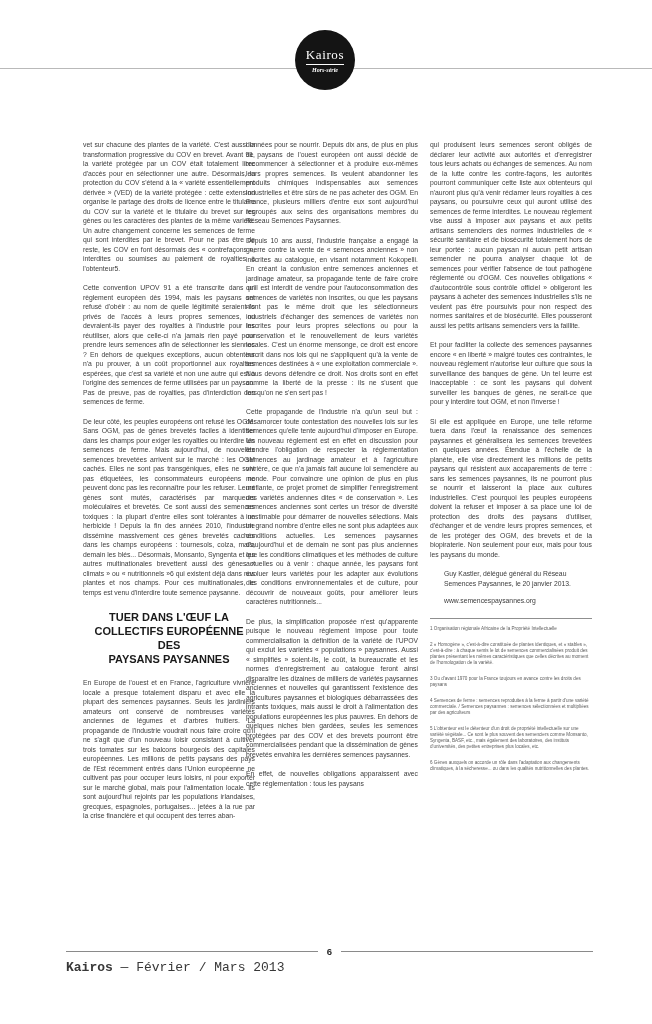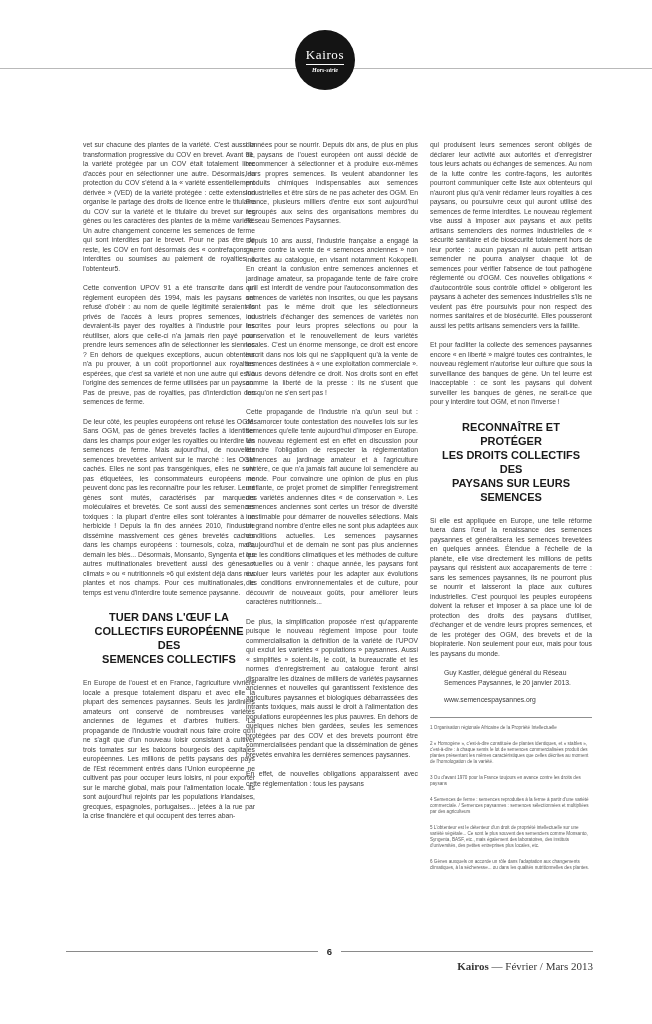--- a/index.html
+++ b/index.html
@@ -22,62 +22,57 @@
   .section-heading{font-weight:bold;color:#1a1a1a;text-align:center;font-size:11px;
        line-height:14px;margin:13px 0 12px 0;}
   .signature{padding-left:14px;text-align:left;margin:4px 0 0 0 !important;}
   .website{padding-left:14px;text-align:left;margin:8px 0 0 0 !important;}
   .footnote-rule{border-top:1px solid #8f8f8f;margin:12px 0 7px 0;}
   .footnote{font-size:4.6px;line-height:6px;color:#5c5c5c;text-align:left;margin:0 0 4.5px 0;}
   .footer{position:absolute;left:66px;width:527px;top:946px;}
   .footer-rule-row{display:flex;align-items:center;gap:9px;}
   .footer-rule-row .rule{flex:1;border-top:1px solid #8a8a8a;height:0;}
   .page-number{font-weight:bold;font-size:9.5px;color:#2a2a2a;}
-  .footer-journal{text-align:right;margin-top:3px;font-family:Liberation Serif, serif;
-       font-size:11px;color:#383838;}
+  .footer-journal{text-align:left;margin-top:3px;font-family:Liberation Mono, monospace;
+       font-size:13px;color:#383838;}
   .journal-name{font-weight:bold;}
 </style>
 </head>
 <body>
 
 <div class="header-rule"></div>
 
 <div class="logo">
   <span class="logo-title">Kairos</span>
   <span class="logo-sub">Hors-série</span>
 </div>
 
 <div class="col" id="col-left">
   <p>vet sur chacune des plantes de la variété. C'est aussi la transformation progressive du COV en brevet. Avant 91, la variété protégée par un COV était totalement libre d'accès pour en sélectionner une autre. Désormais, la protection du COV s'étend à la « variété essentiellement dérivée » (VED) de la variété protégée : cette extension organise le partage des droits de licence entre le titulaire du COV sur la variété et le titulaire du brevet sur les gènes ou les caractères des plantes de la même variété. Un autre changement concerne les semences de ferme qui sont interdites par le brevet. Pour ne pas être de reste, les COV en font désormais des « contrefaçons », interdites ou soumises au paiement de royalties à l'obtenteur5.</p>
   <p>Cette convention UPOV 91 a été transcrite dans un règlement européen dès 1994, mais les paysans ont refusé d'obéir : au nom de quelle légitimité seraient-ils privés de l'accès à leurs propres semences, ou devraient-ils payer des royalties à l'industrie pour les réutiliser, alors que celle-ci n'a jamais rien payé pour prendre leurs semences afin de sélectionner les siennes ? En dehors de quelques exceptions, aucun obtenteur n'a pu prouver, à un coût proportionnel aux royalties espérées, que c'est sa variété et non une autre qui est à l'origine des semences de ferme utilisées par un paysan. Pas de preuve, pas de royalties, pas d'interdiction des semences de ferme.</p>
   <p>De leur côté, les peuples européens ont refusé les OGM. Sans OGM, pas de gènes brevetés faciles à identifier dans les champs pour exiger les royalties ou interdire les semences de ferme. Mais aujourd'hui, de nouvelles semences brevetées arrivent sur le marché : les OGM cachés. Elles ne sont pas transgéniques, elles ne sont pas étiquetées, les consommateurs européens ne peuvent donc pas les reconnaître pour les refuser. Leurs gènes sont mutés, caractérisés par marqueurs moléculaires et brevetés. Ce sont aussi des semences toxiques : la plupart d'entre elles sont tolérantes à un herbicide ! Depuis la fin des années 2010, l'industrie dissémine massivement ces gènes brevetés cachés dans les champs européens : tournesols, colza, maïs, demain les blés... Désormais, Monsanto, Syngenta et les autres multinationales brevettent aussi des gènes « climats » ou « nutritionnels »6 qui existent déjà dans nos plantes et nos champs. Pour ces multinationales, le temps est venu d'interdire toute semence paysanne.</p>
   <div class="section-heading">
     <div>TUER DANS L'ŒUF LA</div>
     <div>COLLECTIFS EUROPÉENNE DES</div>
-    <div>SEMENCES COLLECTIFS</div>
+    <div>PAYSANS PAYSANNES</div>
   </div>
   <p>En Europe de l'ouest et en France, l'agriculture vivrière locale a presque totalement disparu et avec elle la plupart des semences paysannes. Seuls les jardiniers amateurs ont conservé de nombreuses variétés anciennes de légumes et d'arbres fruitiers. La propagande de l'industrie voudrait nous faire croire qu'il ne s'agit que d'un nouveau loisir consistant à cultiver trois tomates sur les balcons bourgeois des capitales européennes. Les millions de petits paysans des pays de l'Est récemment entrés dans l'Union européenne ne cultivent pas pour occuper leurs loisirs, ni pour exporter sur le marché global, mais pour l'alimentation locale. Ils sont aujourd'hui rejoints par les populations irlandaises, grecques, espagnoles, portugaises... jetées à la rue par la crise financière et qui occupent des terres aban-</p>
 </div>
 
 <div class="col" id="col-mid">
   <p>données pour se nourrir. Depuis dix ans, de plus en plus de paysans de l'ouest européen ont aussi décidé de recommencer à sélectionner et à produire eux-mêmes leurs propres semences. Ils veulent abandonner les produits chimiques indispensables aux semences industrielles et être sûrs de ne pas acheter des OGM. En France, plusieurs milliers d'entre eux sont aujourd'hui regroupés aux seins des organisations membres du Réseau Semences Paysannes.</p>
   <p>Depuis 10 ans aussi, l'industrie française a engagé la guerre contre la vente de « semences anciennes » non inscrites au catalogue, en visant notamment Kokopelli. En créant la confusion entre semences anciennes et jardinage amateur, sa propagande tente de faire croire qu'il est interdit de vendre pour l'autoconsommation des semences de variétés non inscrites, ou que les paysans n'ont pas le même droit que les sélectionneurs industriels d'échanger des semences de variétés non inscrites pour leurs propres sélections ou pour la conservation et le renouvellement de leurs variétés locales. C'est un énorme mensonge, ce droit est encore inscrit dans nos lois qui ne s'appliquent qu'à la vente de semences destinées à « une exploitation commerciale ». Nous devons défendre ce droit. Nos droits sont en effet comme la liberté de la presse : ils ne s'usent que lorsqu'on ne s'en sert pas !</p>
   <p>Cette propagande de l'industrie n'a qu'un seul but : désamorcer toute contestation des nouvelles lois sur les semences qu'elle tente aujourd'hui d'imposer en Europe. Un nouveau règlement est en effet en discussion pour étendre l'obligation de respecter la réglementation semences au jardinage amateur et à l'agriculture vivrière, ce que n'a jamais fait aucune loi semencière au monde. Pour convaincre une opinion de plus en plus méfiante, ce projet promet de simplifier l'enregistrement des variétés anciennes dites « de conservation ». Les semences anciennes sont certes un trésor de diversité inestimable pour démarrer de nouvelles sélections. Mais un grand nombre d'entre elles ne sont plus adaptées aux conditions actuelles. Les semences paysannes d'aujourd'hui et de demain ne sont pas plus anciennes que les conditions climatiques et les méthodes de culture actuelles ou à venir : chaque année, les paysans font évoluer leurs variétés pour les adapter aux évolutions des conditions environnementales et de culture, pour découvrir de nouveaux goûts, pour améliorer leurs caractères nutritionnels...</p>
   <p>De plus, la simplification proposée n'est qu'apparente puisque le nouveau règlement impose pour toute commercialisation la définition de la variété de l'UPOV qui exclut les variétés « populations » paysannes. Aussi « simplifiés » soient-ils, le coût, la bureaucratie et les normes d'enregistrement au catalogue feront ainsi disparaître les dizaines de milliers de variétés paysannes anciennes et nouvelles qui garantissent l'existence des agricultures paysannes et biologiques débarrassées des intrants toxiques, mais aussi le droit à l'alimentation des populations européennes les plus pauvres. En dehors de quelques niches bien gardées, seules les semences protégées par des COV et des brevets pourront être commercialisées pendant que la dissémination de gènes brevetés envahira les dernières semences paysannes.</p>
   <p>En effet, de nouvelles obligations apparaissent avec cette réglementation : tous les paysans</p>
 </div>
 
 <div class="col" id="col-right">
   <p>qui produisent leurs semences seront obligés de déclarer leur activité aux autorités et d'enregistrer tous leurs achats ou échanges de semences. Au nom de la lutte contre les contre-façons, les autorités pourront communiquer cette liste aux obtenteurs qui n'auront plus qu'à venir réclamer leurs royalties à ces paysans, ou poursuivre ceux qui auront utilisé des semences de ferme interdites. Le nouveau règlement vise aussi à imposer aux paysans et aux petits artisans semenciers des normes industrielles de « sécurité sanitaire et de biosécurité totalement hors de leur portée : aucun paysan ni aucun petit artisan semencier ne pourra analyser chaque lot de semences pour vérifier l'absence de tout pathogène réglementé ou d'OGM. Ces nouvelles obligations « d'autocontrôle sous contrôle officiel » obligeront les paysans à acheter des semences industrielles s'ils ne veulent pas être poursuivis pour non respect des normes sanitaires et de biosécurité. Elles pousseront aussi les petits artisans semenciers vers la faillite.</p>
   <p>Et pour faciliter la collecte des semences paysannes encore « en liberté » malgré toutes ces contraintes, le nouveau règlement n'autorise leur culture que sous la surveillance des banques de gène. Un tel leurre est inacceptable : ce sont les paysans qui doivent surveiller les banques de gènes, ne serait-ce que pour y interdire tout OGM, et non l'inverse !</p>
-  <div class="section-heading">
-    <div>RECONNAÎTRE ET PROTÉGER</div>
-    <div>LES DROITS COLLECTIFS DES</div>
-    <div>PAYSANS SUR LEURS SEMENCES</div>
-  </div>
   <p>Si elle est appliquée en Europe, une telle réforme tuera dans l'œuf la renaissance des semences paysannes et généralisera les semences brevetées en quelques années. Étendue à l'échelle de la planète, elle vise directement les millions de petits paysans qui résistent aux accaparements de terre : sans les semences paysannes, ils ne pourront plus se nourrir et laisseront la place aux cultures industrielles. C'est pourquoi les peuples européens doivent la refuser et imposer à sa place une loi de protection des droits des paysans d'utiliser, d'échanger et de vendre leurs propres semences, et de les protéger des OGM, des brevets et de la biopiraterie. Non seulement pour eux, mais pour tous les paysans du monde.</p>
   <p class="signature">Guy Kastler, délégué général du Réseau Semences Paysannes, le 20 janvier 2013.</p>
   <p class="website">www.semencespaysannes.org</p>
   <div class="footnote-rule"></div>
   <p class="footnote">1 Organisation régionale Africaine de la Propriété Intellectuelle</p>
   <p class="footnote">2 « Homogène », c'est-à-dire constituée de plantes identiques, et « stables », c'est-à-dire : à chaque semis le lot de semences commercialisées produit des plantes présentant les mêmes caractéristiques que celles décrites au moment de l'homologation de la variété.</p>
   <p class="footnote">3 Ou d'avant 1970 pour la France toujours en avance contre les droits des paysans</p>
   <p class="footnote">4 Semences de ferme : semences reproduites à la ferme à partir d'une variété commerciale. / Semences paysannes : semences sélectionnées et multipliées par des agriculteurs</p>
   <p class="footnote">5 L'obtenteur est le détenteur d'un droit de propriété intellectuelle sur une variété végétale... Ce sont le plus souvent des semenciers comme Monsanto, Syngenta, BASF, etc., mais également des laboratoires, des instituts d'universités, des petites entreprises plus locales, etc.</p>
   <p class="footnote">6 Gènes auxquels on accorde un rôle dans l'adaptation aux changements climatiques, à la sécheresse... ou dans les qualités nutritionnelles des plantes.</p>

